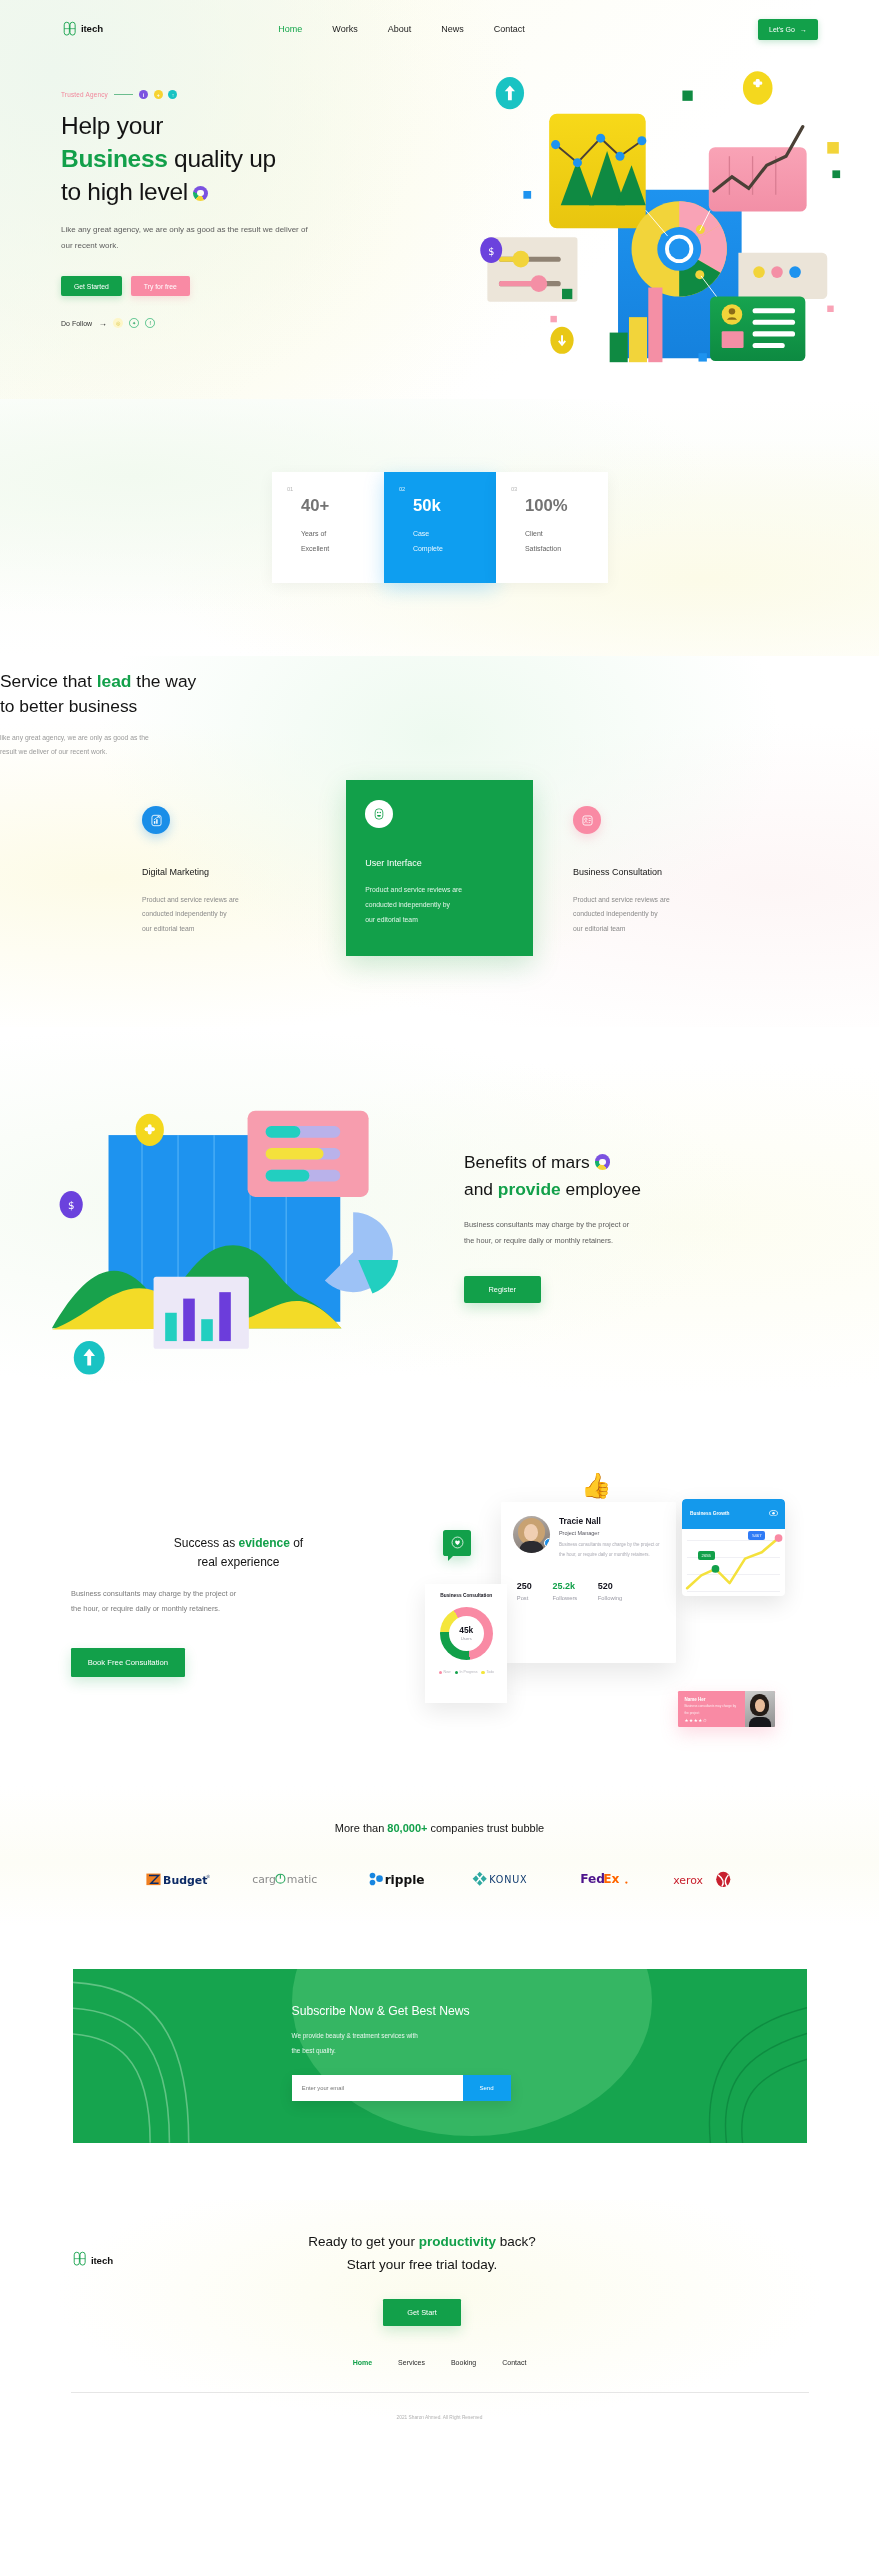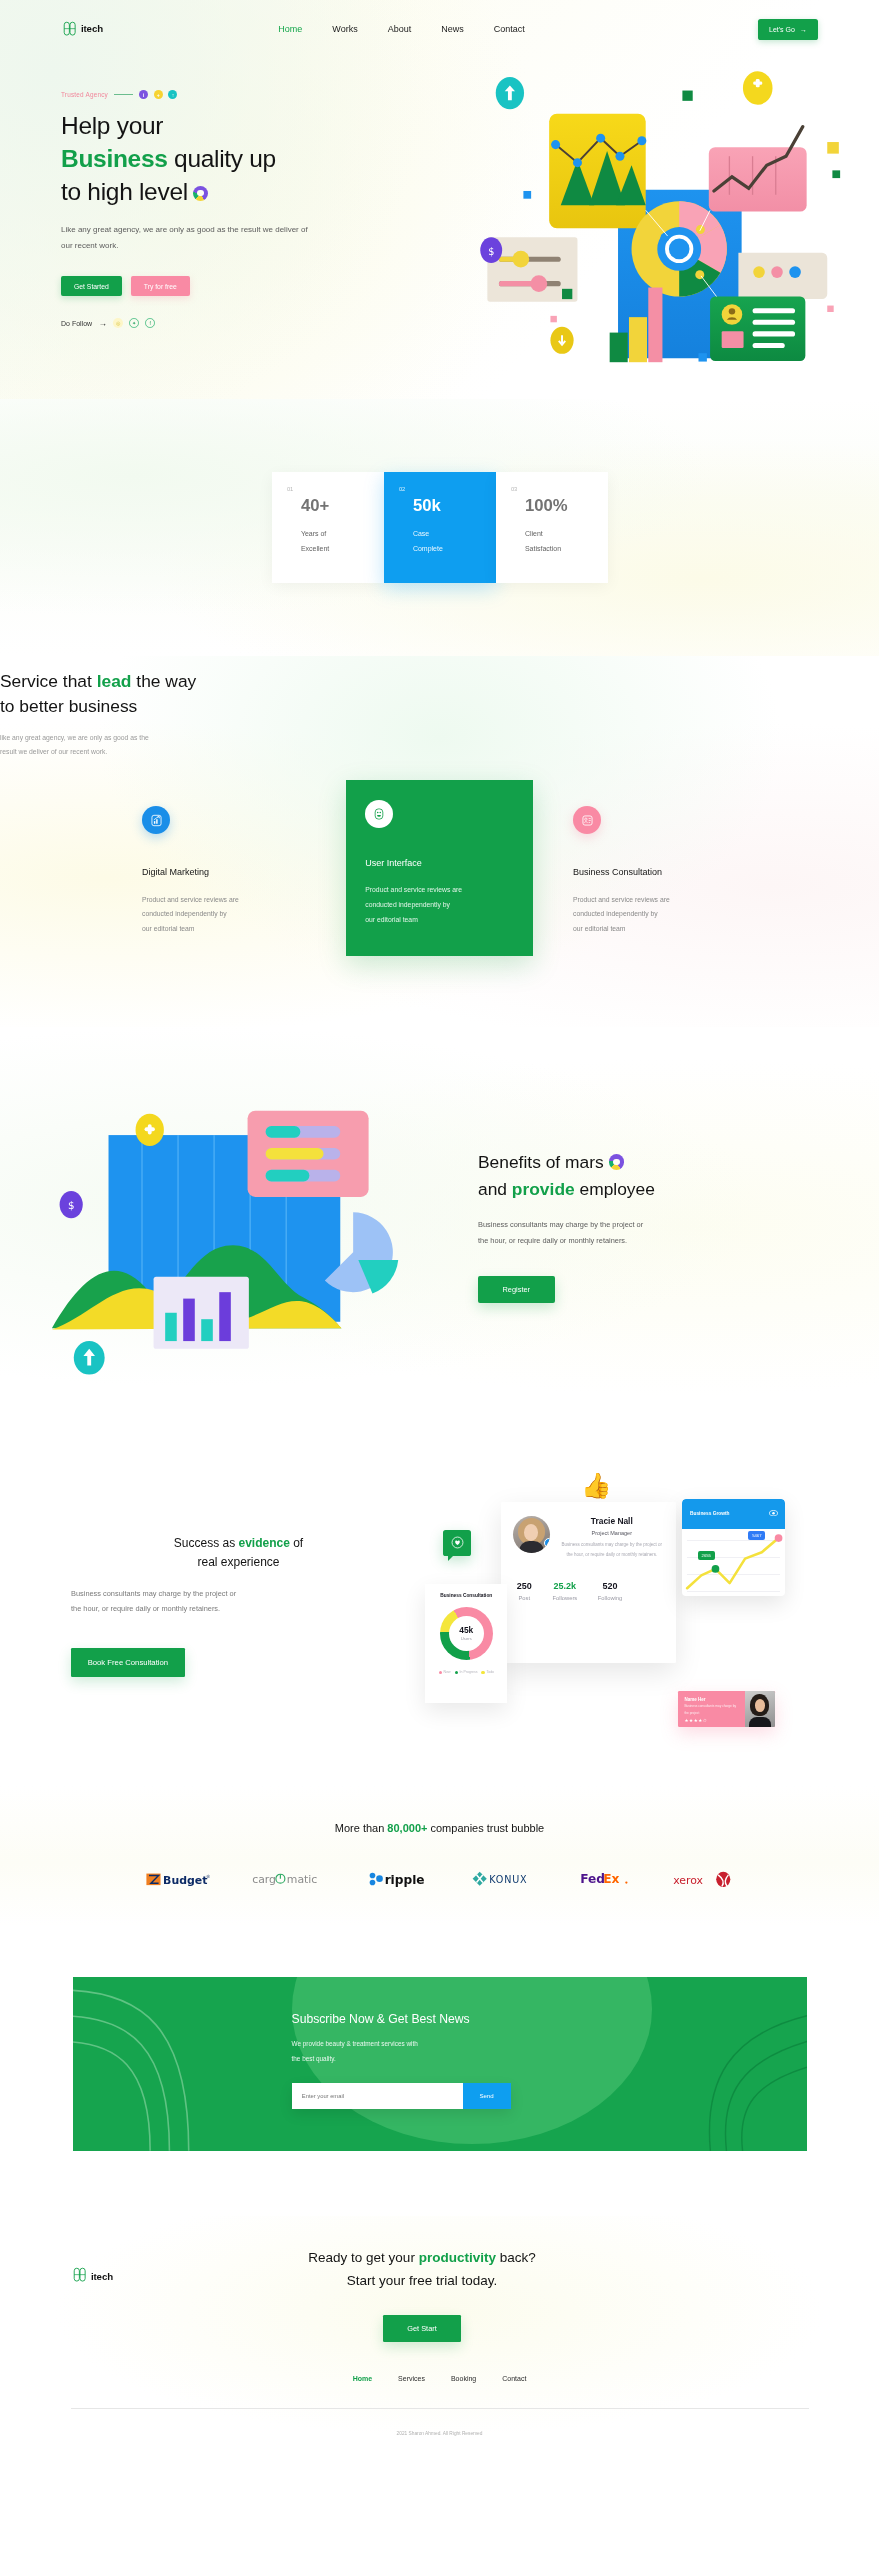--- a/index.html
+++ b/index.html
@@ -191,21 +191,21 @@
 
   
   .benefits {
     width: 879px; height: 399px; position: relative; display: flex; align-items: center;
     background:
       radial-gradient(ellipse at 22% 45%, #f5fbf3 0%, rgba(245,251,243,0) 58%),
       radial-gradient(ellipse at 78% 50%, #fdfdf1 0%, rgba(253,253,241,0) 60%),
       #ffffff;
   }
   .ben-art { position: relative; width: 412px; height: 335px; margin-left: 39px; }
-  .ben-right { width: 360px; margin-left: 27px; }
+  .ben-right { width: 360px; margin-left: 13px; }
   .ben-title { font-size: 17.4px; line-height: 1.55; font-weight: normal; color: #141414; }
   .ben-title .hl { color: #12a04a; font-weight: bold; }
   .ben-sub { font-size: 7.4px; line-height: 2.1; color: #5c5c5c; margin-top: 14px; }
   .ben-btn {
     margin-top: 28px; background: #12a04a; color: #fff; border: none;
     font-size: 7.4px; padding: 9px 24.5px; border-radius: 1.9px; cursor: pointer;
     box-shadow: 0 5.1px 13px rgba(18,160,74,.22);
   }
 
   
@@ -222,21 +222,20 @@
     font-size: 7.7px; padding: 10.3px 16.7px; border-radius: 1.3px; cursor: pointer;
     box-shadow: 0 5.1px 13px rgba(18,160,74,.2);
   }
   .suc-art { position: relative; width: 360px; height: 270px; margin-left: 19.3px; }
 
   
   .mock-profile {
     position: absolute; left: 76px; top: 31px; width: 175px; height: 161px;
     background: #fff; box-shadow: 0 9px 28px rgba(0,0,0,.10); border-radius: 1.3px;
     padding: 14px 11.6px;
-    text-align: center;
   }
   .mp-top { display: flex; gap: 9px; }
   .mp-avatar {
     width: 37px; height: 37px; border-radius: 50%; position: relative; flex: none;
     background: linear-gradient(160deg,#b9b2ad,#7d736c);
     overflow: hidden;
   }
   .mp-avatar .hair { position:absolute; left:5.1px; top:2.6px; width:27px; height:27px; border-radius:50% 50% 46% 46%; background:#c8a272; }
   .mp-avatar .face { position:absolute; left:11.6px; top:8.4px; width:14px; height:16.7px; border-radius:50%; background:#f0cfb3; }
   .mp-avatar .body { position:absolute; left:6.4px; bottom:-2.6px; width:24.5px; height:14px; border-radius:10.3px 10.3px 0 0; background:#2b2b30; }
@@ -323,21 +322,21 @@
     background: linear-gradient(180deg,#ffffff 0%, #fdfdf6 55%, #ffffff 100%);
   }
   .trust-title { font-size: 11px; color: #141414; font-weight: normal; }
   .trust-title .hl { color: #12a04a; font-weight: bold; }
   .logos { display: flex; justify-content: center; align-items: center; gap: 40px; margin-top: 37px; }
   .logo-item { height: 16.7px; display:flex; align-items:center; }
 
   
   .newsletter-wrap { width: 879px; padding: 35px 0 49px 0; background: #fff; }
   .newsletter {
-    width: 734px; height: 174px; margin: 16px auto; position: relative; overflow: hidden;
+    width: 734px; height: 174px; margin: 8px auto; position: relative; overflow: hidden;
     background: #16a44e;
   }
   .nl-circle {
     position: absolute; left: 219px; top: -103px; width: 360px; height: 270px;
     border-radius: 50%; background: #35b663;
   }
   .nl-inner { position: relative; z-index: 3; padding: 35px 0 0 219px; }
   .nl-title { font-size: 12.2px; color: #ffffff; font-weight: normal; }
   .nl-sub { font-size: 6.4px; color: #e8f7ee; line-height: 2.3; margin-top: 10.3px; }
   .nl-form { display: flex; margin-top: 16.7px; box-shadow: 0 5.1px 14px rgba(0,0,0,.10); width: 219px; }

